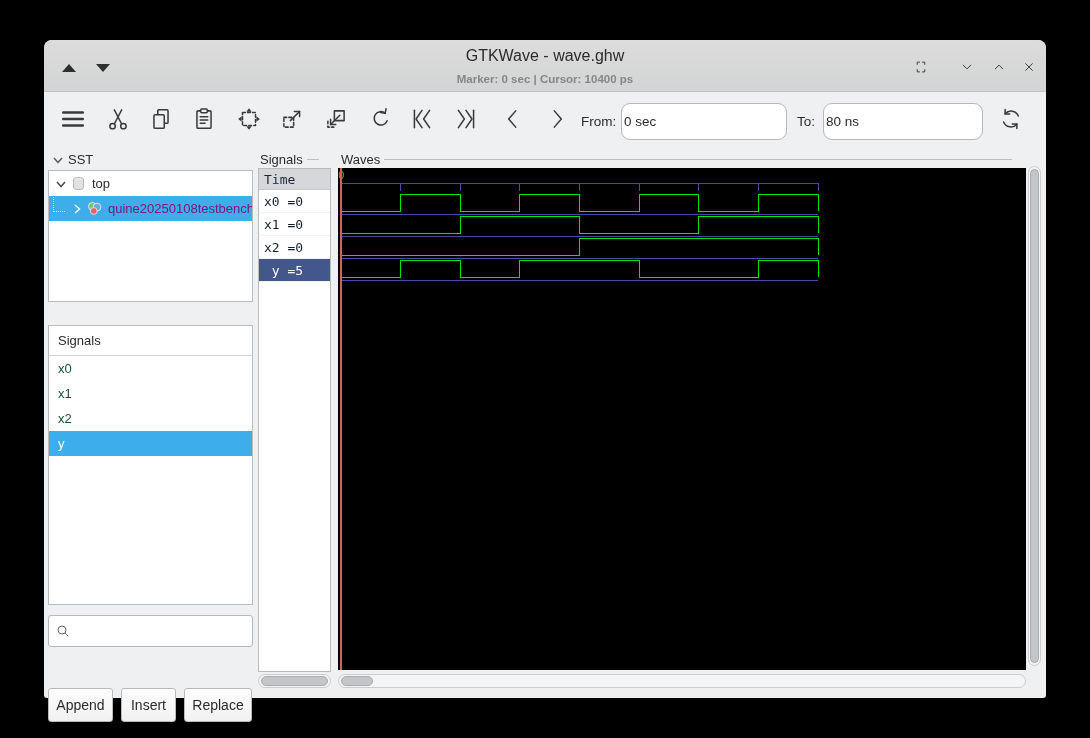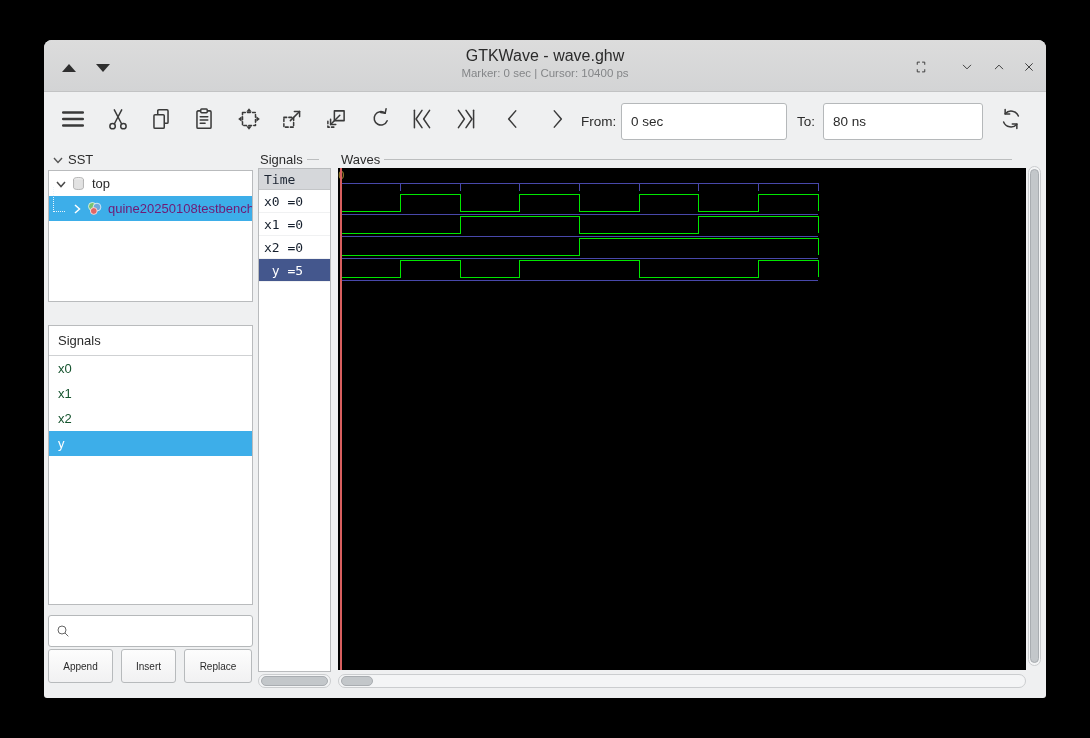--- a/index.html
+++ b/index.html
@@ -10,32 +10,32 @@
 
   
   .titlebar { position:absolute; left:0; top:0; width:100%; height:52px;
               background:linear-gradient(#dcdcdc,#d3d4d5); border-radius:8px 8px 0 0;
               border-bottom:1px solid #c2c3c4; }
   .tb-shade { position:absolute; top:24px; width:0; height:0; cursor:pointer; }
   .tri-up   { left:18px; border-left:7px solid transparent; border-right:7px solid transparent; border-bottom:8px solid #2f2f2f; }
   .tri-down { left:52px; border-left:7px solid transparent; border-right:7px solid transparent; border-top:8px solid #2f2f2f; }
   .tb-center { position:absolute; left:0; right:0; top:7px; text-align:center; pointer-events:none; }
   .tb-title  { font-size:16px; color:#2b2b2b; }
-  .tb-status { font-size:11.5px; color:#848688; margin-top:2px; }
+  .tb-status { font-size:11.5px; color:#848688; margin-top:8px;font-weight:bold; }
   .tb-btn { position:absolute; top:18px; width:18px; height:18px; cursor:pointer; }
   .tb-btn svg { stroke:#3c3c3c; stroke-width:1.3; fill:none; stroke-linecap:round; }
 
   
   .toolbar { position:absolute; left:0; top:52px; width:100%; height:58px; }
   .tbtn { position:absolute; top:9px; width:34px; height:38px; background:none; border:none; cursor:pointer; }
   .tbtn svg { width:26px; height:26px; stroke:#3a3a3a; stroke-width:1.4; fill:none;
               stroke-linecap:round; stroke-linejoin:round; }
   .tlabel { position:absolute; top:22px; font-size:13.5px; color:#2b2b2b; }
-  .tinput { position:absolute; top:11px; height:37px; border:1px solid #b5b8ba; border-radius:3px;
-            background:#fff; font-size:13.5px; color:#2b2b2b; padding:0 9px;
+  .tinput { position:absolute; top:11px; height:37px; border:1px solid #b5b8ba; border-radius:9px;
+            background:#fff; font-size:13.5px; color:#2b2b2b; padding:0 2px;
             font-family:"Liberation Sans","DejaVu Sans",sans-serif; }
 
   
   .sst-header { position:absolute; left:8px; top:112px; font-size:13px; color:#2b2b2b;
                 display:flex; align-items:center; gap:4px; }
   .sst-header svg, .frame-label svg { stroke:#555; stroke-width:1.4; fill:none; }
   .sst-tree { position:absolute; left:4px; top:130px; width:205px; height:132px;
               background:#fff; border:1px solid #b9bbbd; overflow:hidden; }
   .tree-row { height:25px; display:flex; align-items:center; font-size:13px; color:#2b2b2b; cursor:pointer; }
   .tree-row.selected { background:var(--sel-blue); color:#701a75; }
@@ -52,22 +52,22 @@
   .facs-header { height:30px; line-height:30px; padding-left:9px; font-size:13px; color:#2b2b2b;
                  border-bottom:1px solid #cfd1d3; }
   .facs-row { height:25px; line-height:25px; padding-left:9px; font-size:13px; color:#14532d; cursor:pointer; }
   .facs-row.selected { background:var(--sel-blue); color:#fff; }
 
   .search-wrap { position:absolute; left:4px; top:575px; width:205px; height:32px; }
   .search-wrap input { width:100%; height:100%; border:1px solid #b5b8ba; border-radius:3px;
                        background:#fff; padding:0 6px 0 28px; font-size:13px; }
   .search-wrap svg { position:absolute; left:7px; top:8px; width:16px; height:16px;
                      stroke:#666; stroke-width:1.5; fill:none; }
-  .btn { position:absolute; top:609px; height:34px; background:linear-gradient(#fdfdfd,#f1f1f2);
-         border:1px solid #b7babc; border-radius:3px; font-size:10px; color:#2b2b2b; cursor:pointer;
+  .btn { position:absolute; top:648px; height:34px; background:linear-gradient(#fdfdfd,#f1f1f2);
+         border:1px solid #b7babc; border-radius:3px; font-size:14px; color:#2b2b2b; cursor:pointer;
          font-family:"Liberation Sans","DejaVu Sans",sans-serif; }
 
   
   .frame-label { position:absolute; top:112px; display:flex; align-items:center; font-size:13px; color:#2b2b2b; }
   .frame-line { display:inline-block; height:1px; background:#bcbebf; margin-left:4px; }
 
   
   .names-panel { position:absolute; left:214px; top:128px; width:73px; height:504px;
                  background:#fff; border:1px solid #b9bbbd; overflow:hidden;
                  font-family:"DejaVu Sans Mono","Liberation Mono",monospace; }

